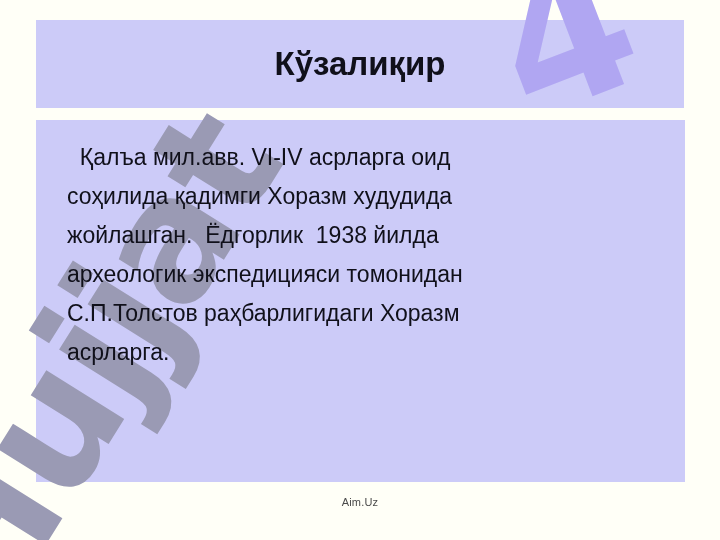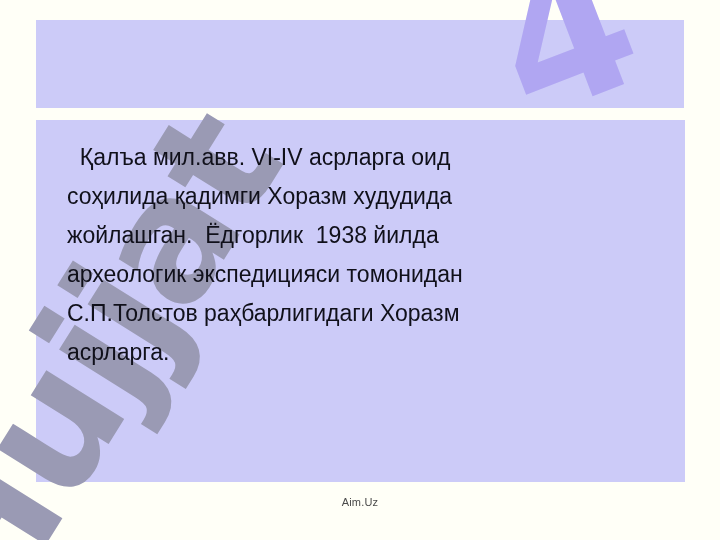--- a/index.html
+++ b/index.html
@@ -158,20 +158,23 @@
 
   <div class="wm-layer">
     <div class="wm-24">4</div>
     <div class="wm-hujjat">Hujjat</div>
   </div>
 
   <div class="panel" id="title-panel">
     <div class="wm-on-panel">
       <div class="wm-24">4</div>
     </div>
+    <div class="panel-inner">
+      <div id="slide-title">Кўзалиқир</div>
+    </div>
   </div>
 
   <div class="panel" id="body-panel">
     <div class="wm-on-panel">
       <div class="wm-hujjat">Hujjat</div>
       <div class="wm-24">4</div>
     </div>
     <div id="body-text">
       <div class="line">  Қалъа мил.авв. VI-IV асрларга оид</div>
       <div class="line">соҳилида қадимги Хоразм худудида</div>

